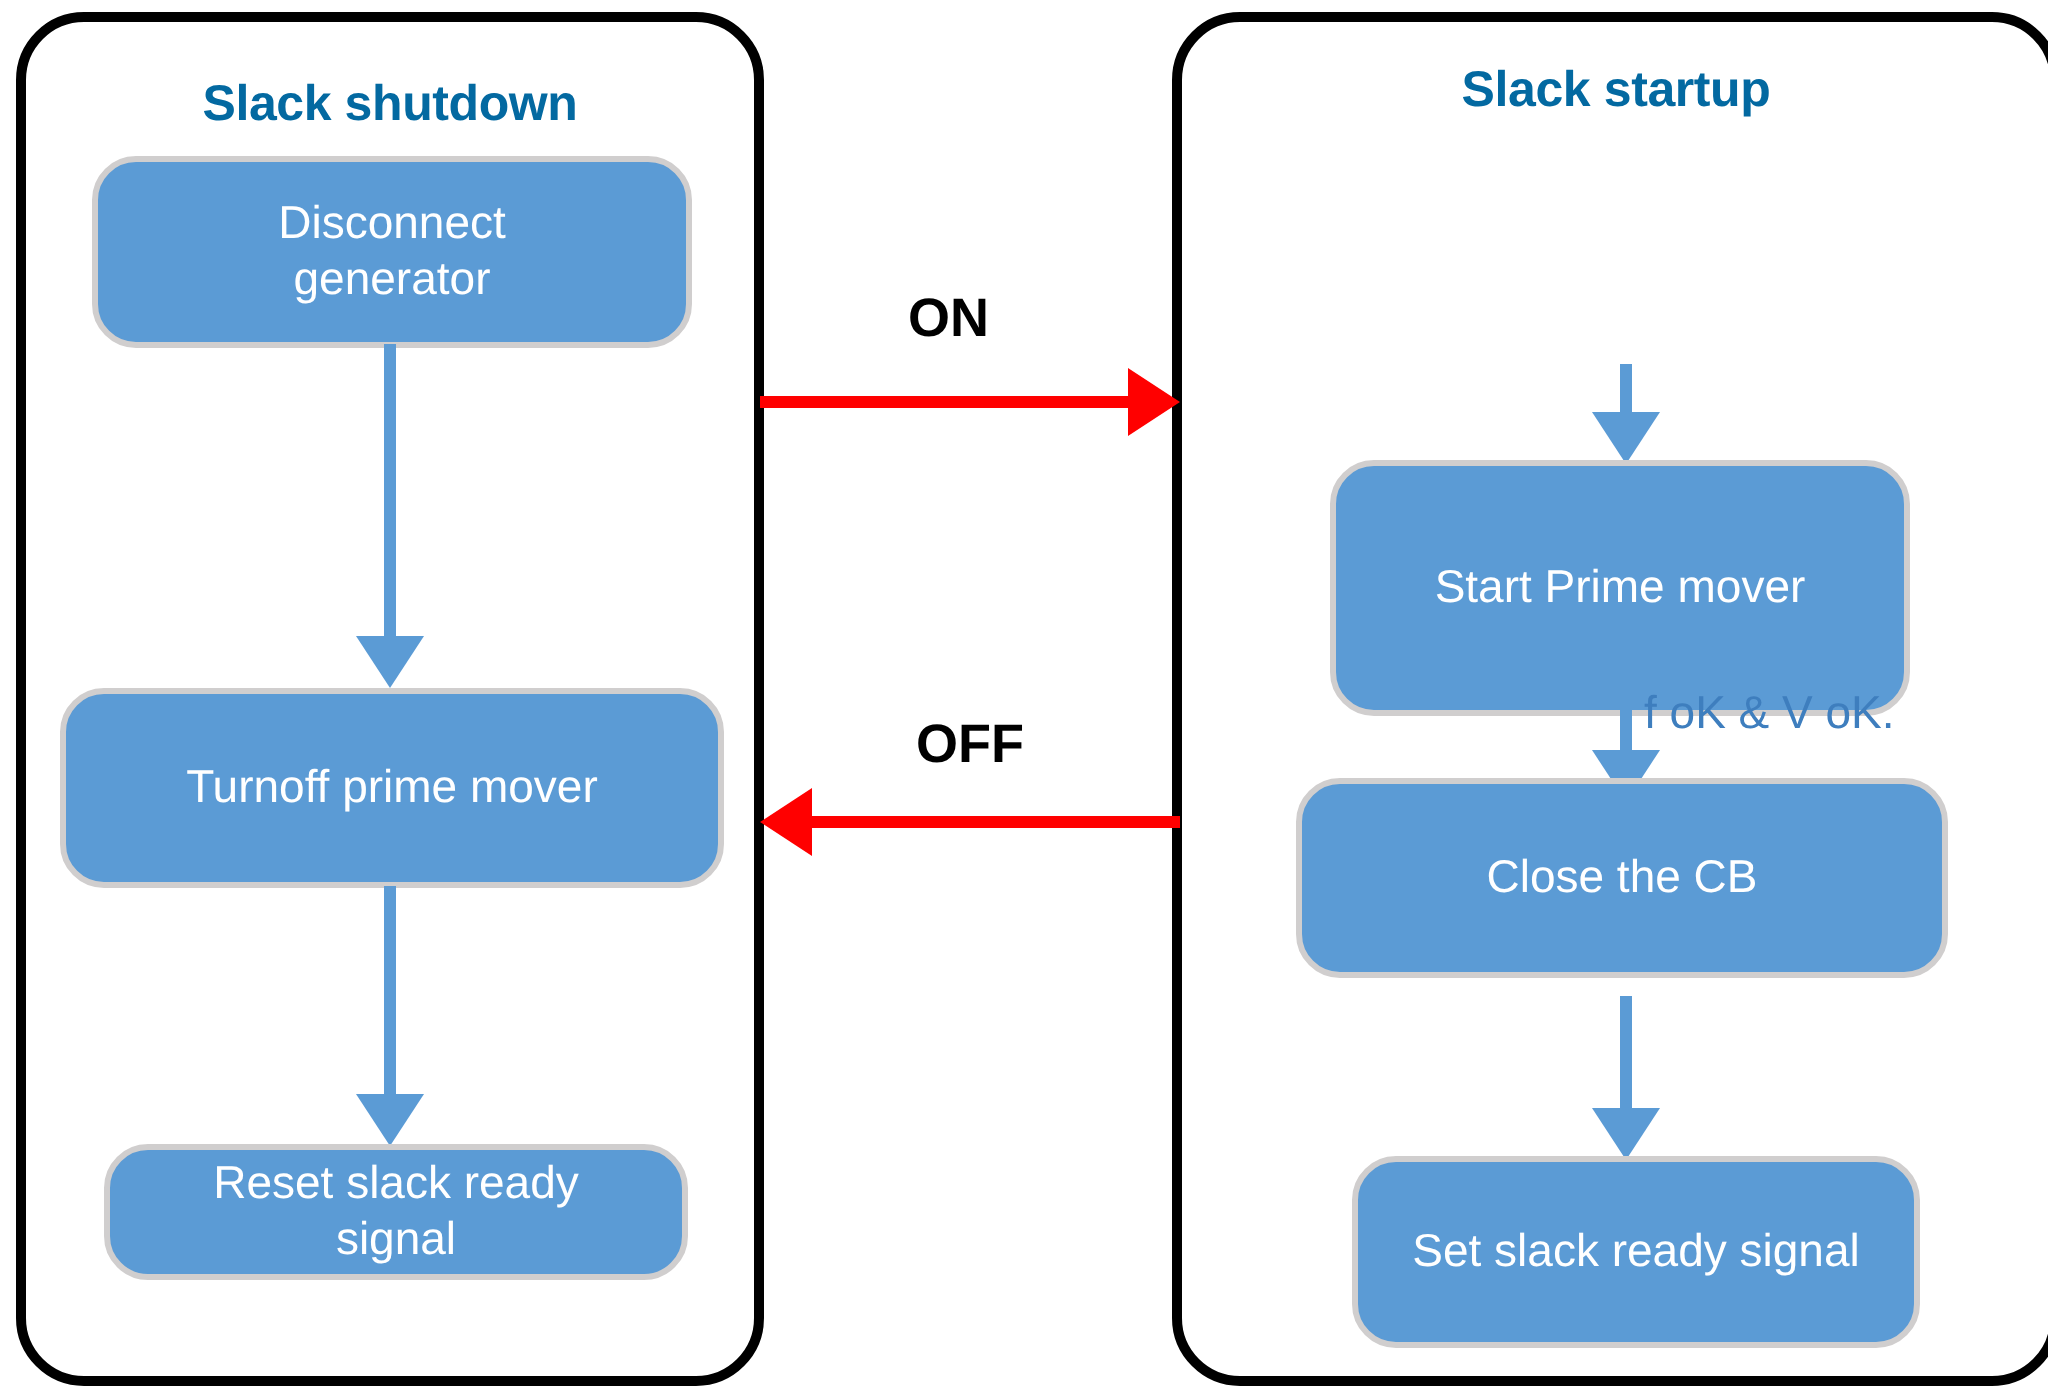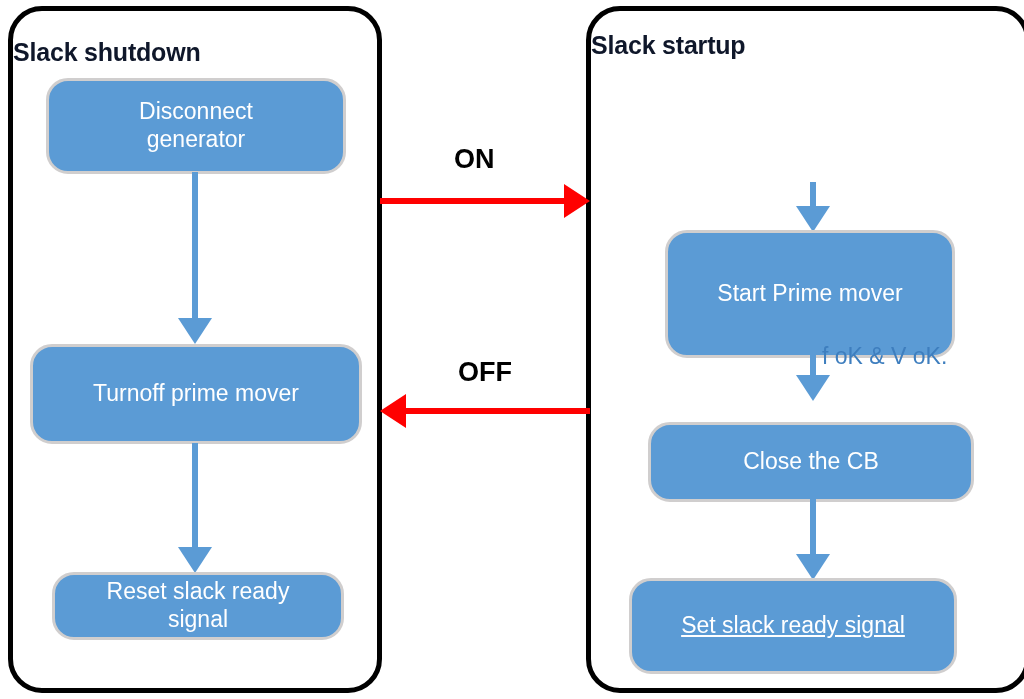--- a/index.html
+++ b/index.html
@@ -24,23 +24,24 @@
     background: transparent;
     box-sizing: border-box;
   }
   #panel-shutdown { left: 8px;   top: 6px;  width: 374px; height: 687px; }
   #panel-startup  { left: 586px; top: 6px;  width: 444px; height: 687px; }
 
   .panel-title {
     position: absolute;
     left: 0;
     width: 100%;
+    text-align: center;
     font-size: 25px;
     font-weight: bold;
-    color: #0f172a;
+    color: #0369a1;
     letter-spacing: -0.2px;
     white-space: nowrap;
   }
   #panel-shutdown .panel-title { top: 27px; }
   #panel-startup  .panel-title { top: 20px; }
 
   
   .pbox {
     position: absolute;
     background: #5B9BD5;
@@ -59,22 +60,22 @@
   }
 
   
   #box-disconnect-generator { left: 46px; top: 78px;  width: 300px; height: 96px; }
   #box-turnoff-prime-mover  { left: 30px; top: 344px; width: 332px; height: 100px; }
   #box-reset-slack-ready    { left: 52px; top: 572px; width: 292px; height: 68px; }
 
   
   #box-set-frequency        { left: 665px; top: 73px;  width: 296px; height: 110px; }
   #box-start-prime-mover    { left: 665px; top: 230px; width: 290px; height: 128px; }
-  #box-close-the-cb         { left: 648px; top: 422px; width: 326px; height: 80px; }
-  #box-set-slack-ready      { left: 629px; top: 578px; width: 328px; height: 96px; text-decoration: underline; }
+  #box-close-the-cb         { left: 648px; top: 389px; width: 326px; height: 100px; }
+  #box-set-slack-ready      { left: 676px; top: 578px; width: 284px; height: 96px; }
 
   
   .v-arrow {
     position: absolute;
     width: 34px;
   }
   .v-arrow .stem {
     position: absolute;
     left: 14px;
     top: 0;

